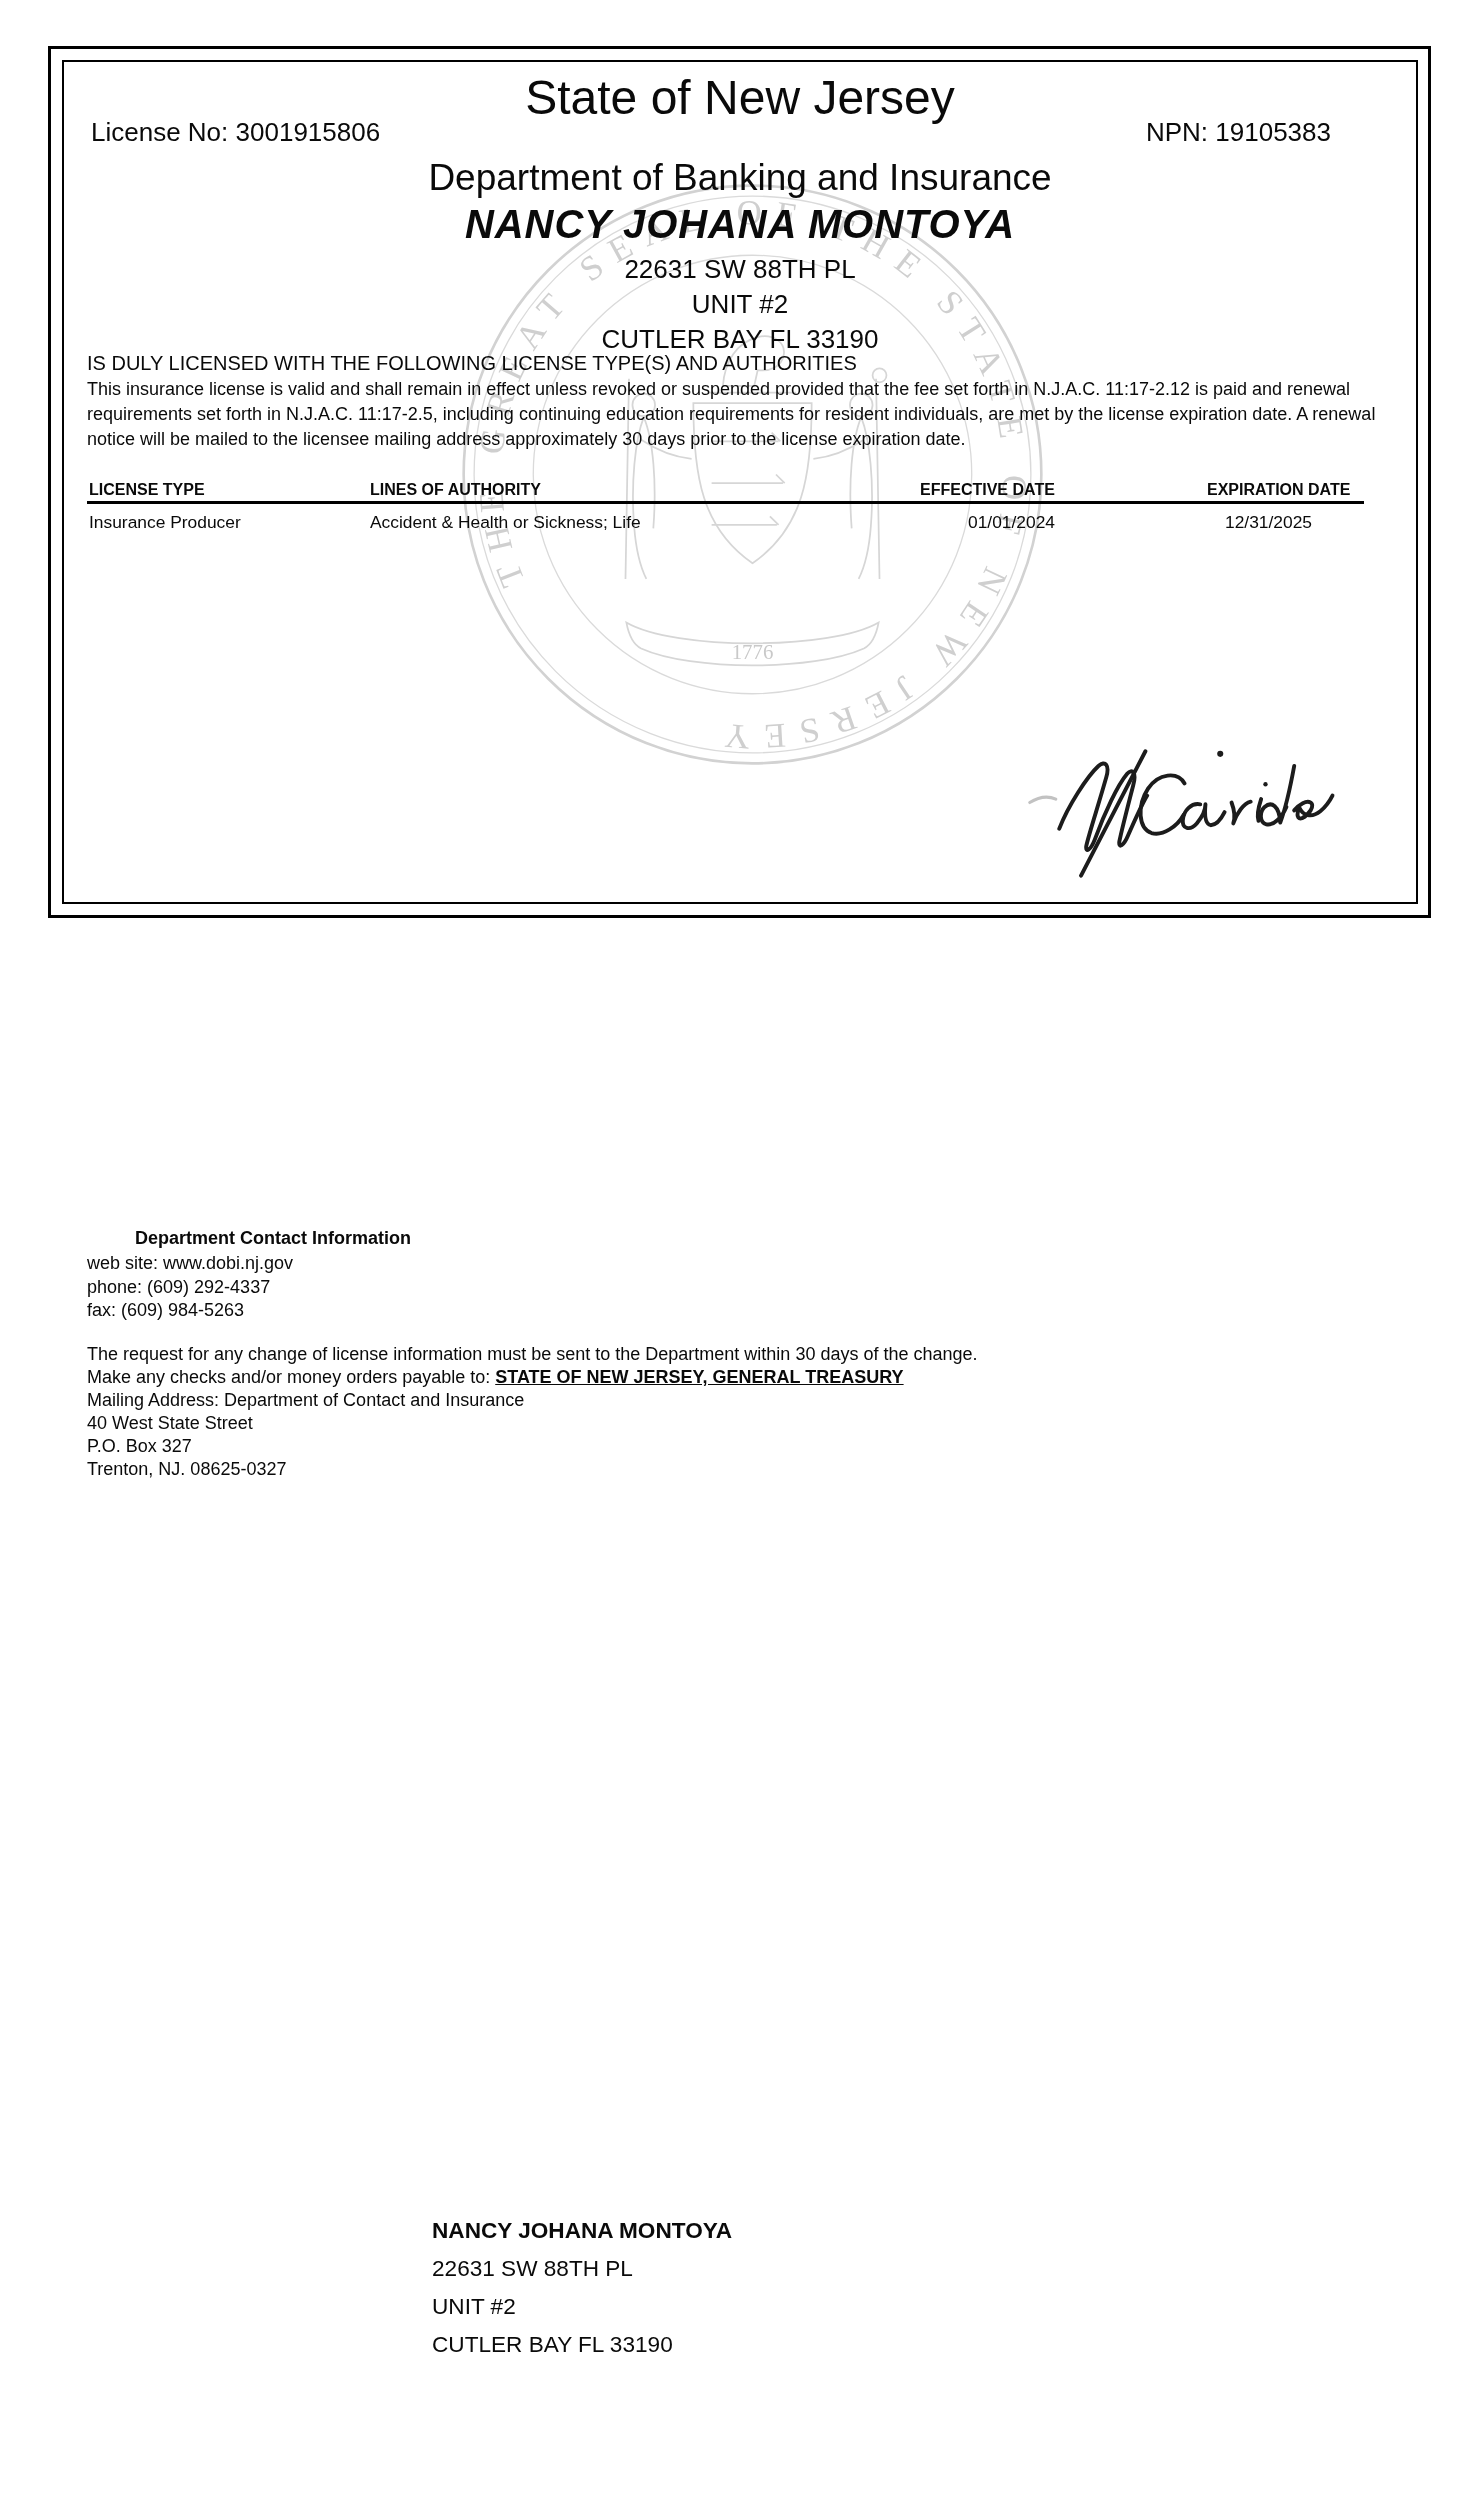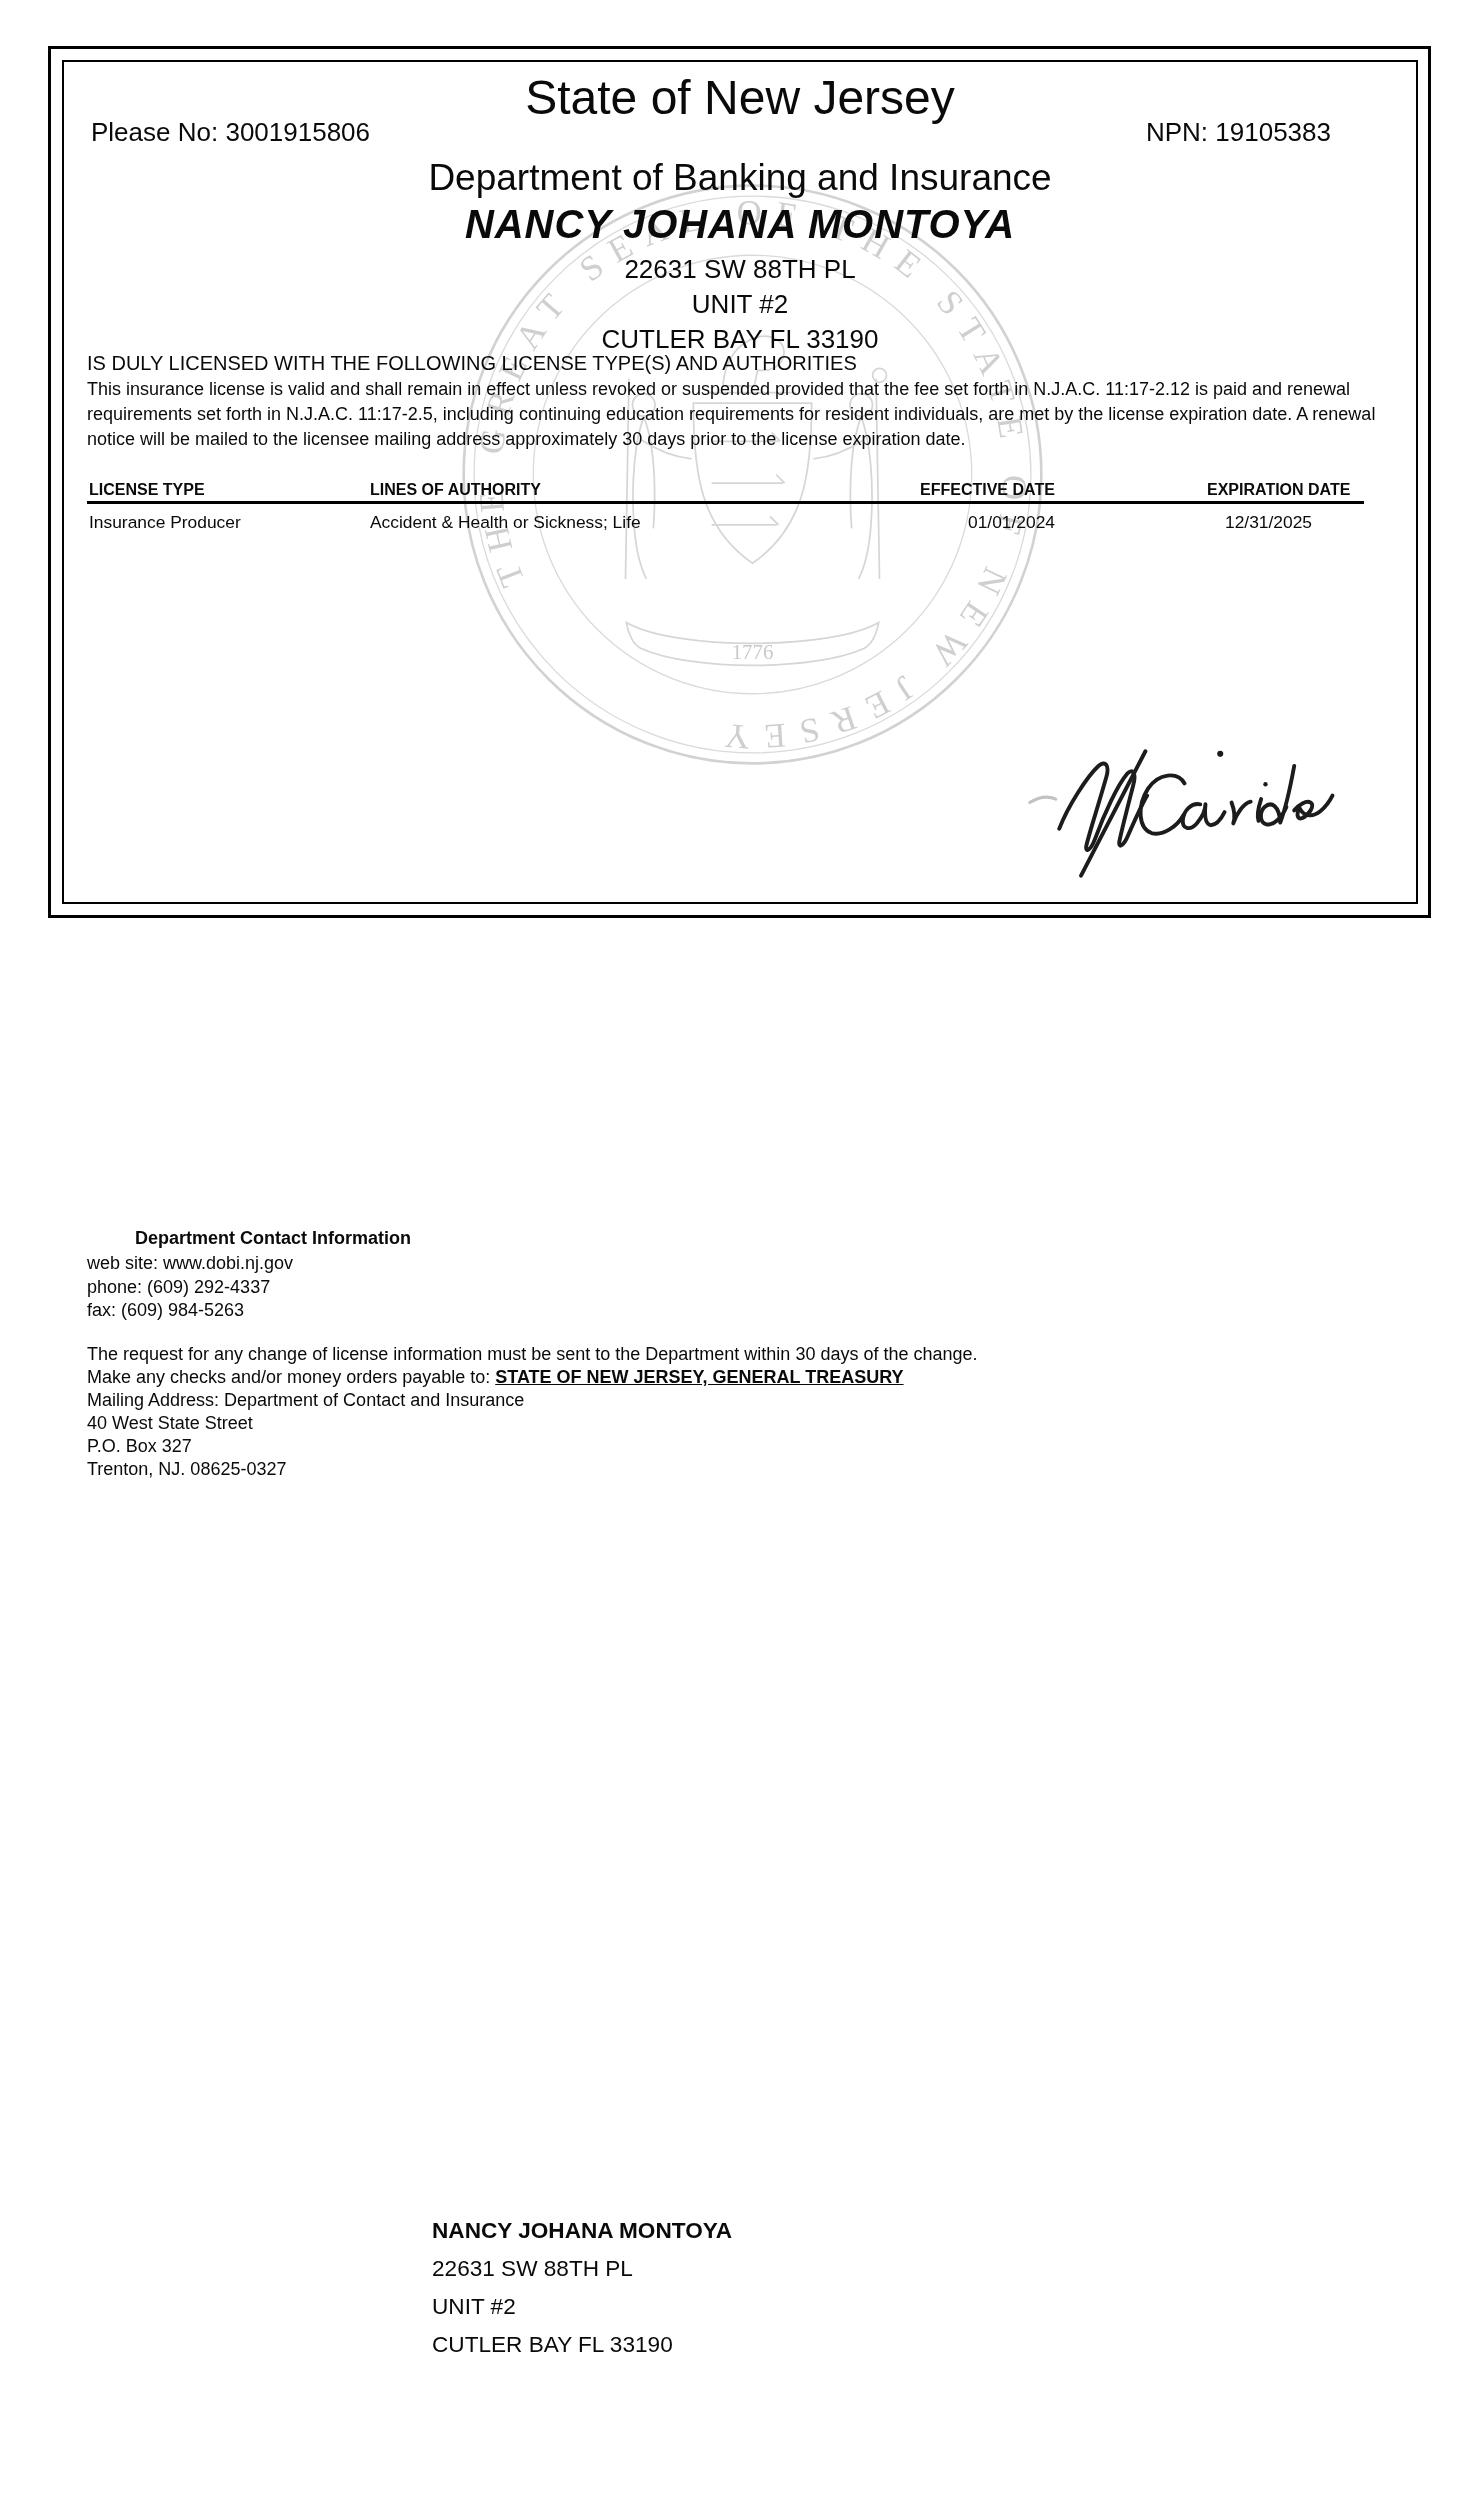--- a/index.html
+++ b/index.html
@@ -93,21 +93,21 @@
 
       <path d="M 205 520 C 260 552 440 552 495 520 C 492 536 486 546 478 550 C 420 576 280 576 222 550 C 214 546 208 536 205 520 Z"></path>
     </g>
     <text x="350" y="562" text-anchor="middle" font-family="Liberation Serif, serif" font-size="24" fill="#c9c9c9">1776</text>
   </svg>
 
   <div class="ctext centered title">State of New Jersey</div>
 
   <div class="ctext lic-row">
     <span>
-      <span>Please No:</span>&nbsp;<span>3001915806</span>
+      <span>License No:</span>&nbsp;<span>3001915806</span>
     </span>
     <span>
       <span>NPN:</span>&nbsp;<span>19105383</span>
     </span>
   </div>
 
   <div class="ctext centered dept">Department of Banking and Insurance</div>
 
   <div class="ctext centered licensee-name">NANCY JOHANA MONTOYA</div>
 

